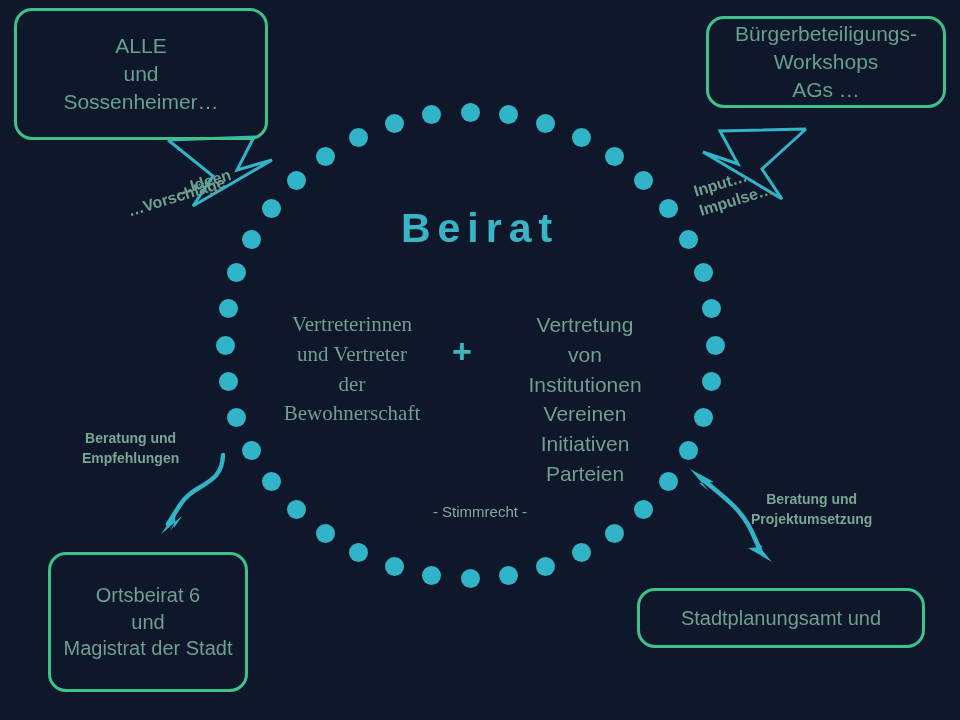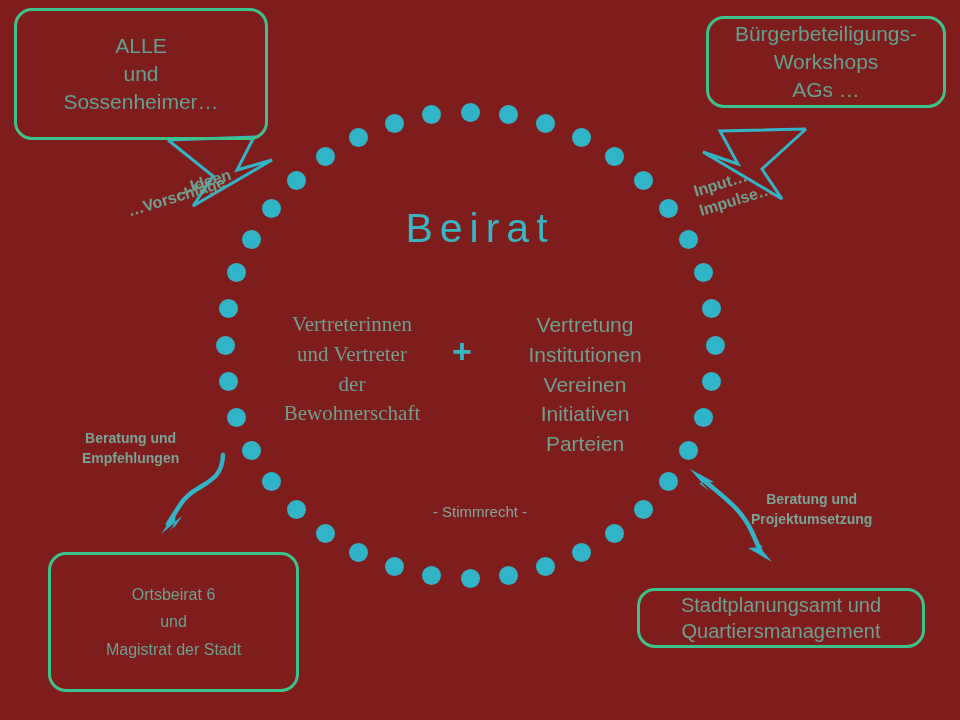--- a/index.html
+++ b/index.html
@@ -4,21 +4,21 @@
 <style>
   html, body {
     margin: 0;
     padding: 0;
     background: #ffff00;
   }
   #stage {
     position: relative;
     width: 960px;
     height: 720px;
-    background: #7f1d1d;
+    background: #0f172a;
     overflow: hidden;
     font-family: "Liberation Sans", sans-serif;
   }
 
   
   .bubble {
     position: absolute;
     box-sizing: border-box;
     border: 3px solid #3dc28c;
     border-radius: 18px;
@@ -40,24 +40,23 @@
     color: #63a08e;
   }
   #bubble-workshops {
     left: 706px; top: 16px;
     width: 240px; height: 92px;
     font-size: 21px;
     color: #63a08e;
   }
   #box-ortsbeirat {
     left: 48px; top: 552px;
-    width: 251px; height: 140px;
-    font-size: 16px;
-    color: #6e9f8f;
-    gap: 6px;
+    width: 200px; height: 140px;
+    font-size: 20px;
+    color: #6e9f8f;
   }
   #box-stadtplanung {
     left: 637px; top: 588px;
     width: 288px; height: 60px;
     font-size: 20px;
     color: #6e9f8f;
   }
 
   
   #dot-ring { position: absolute; left: 0; top: 0; width: 960px; height: 720px; }
@@ -69,21 +68,21 @@
     background: #32b4c8;
   }
 
   
   #beirat-title {
     position: absolute;
     left: 0; top: 205px;
     width: 960px;
     text-align: center;
     font-size: 41px;
-    font-weight: normal;
+    font-weight: bold;
     letter-spacing: 7px;
     color: #3ab5c6;
   }
   #col-left, #col-right {
     position: absolute;
     top: 310px;
     text-align: center;
     font-size: 21px;
     line-height: 1.42;
     color: #6e9f8f;
@@ -230,20 +229,21 @@
     <div>Vertreterinnen</div>
     <div>und Vertreter</div>
     <div>der</div>
     <div>Bewohnerschaft</div>
   </div>
 
   <div class="plus-sign">+</div>
 
   <div id="col-right">
     <div>Vertretung</div>
+    <div>von</div>
     <div>Institutionen</div>
     <div>Vereinen</div>
     <div>Initiativen</div>
     <div>Parteien</div>
   </div>
 
   <div id="stimmrecht">- Stimmrecht -</div>
 
   <div class="annot-block" id="annot-beratung-left">
     <div>Beratung und</div>
@@ -256,16 +256,15 @@
   </div>
 
   <div class="bubble" id="box-ortsbeirat">
     <span class="line">Ortsbeirat 6</span>
     <span class="line">und</span>
     <span class="line">Magistrat der Stadt</span>
   </div>
 
   <div class="bubble" id="box-stadtplanung">
     <span class="line">Stadtplanungsamt und</span>
-    <span class="line">Quartiersmanagement</span>
   </div>
 
 </div>
 
 </body></html>

